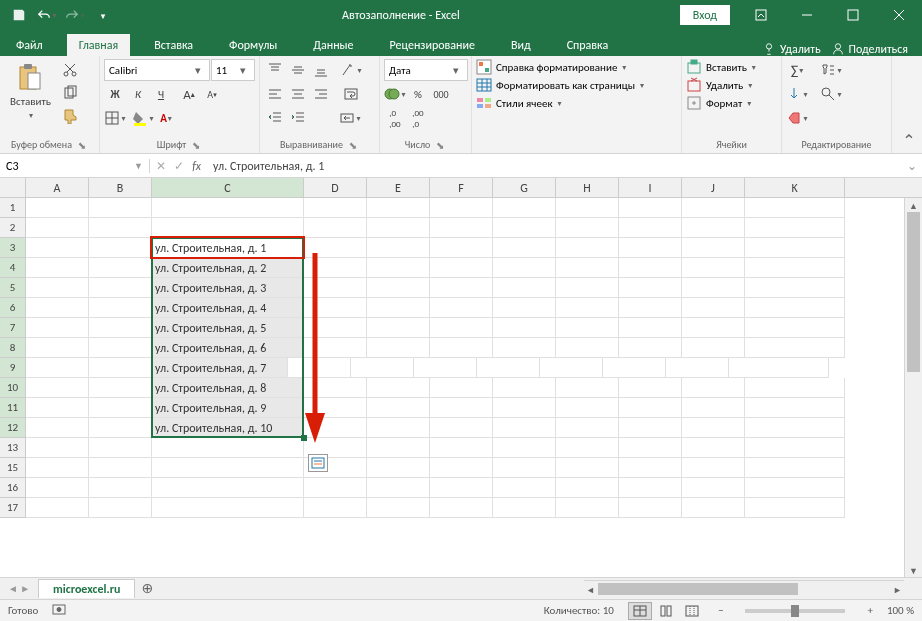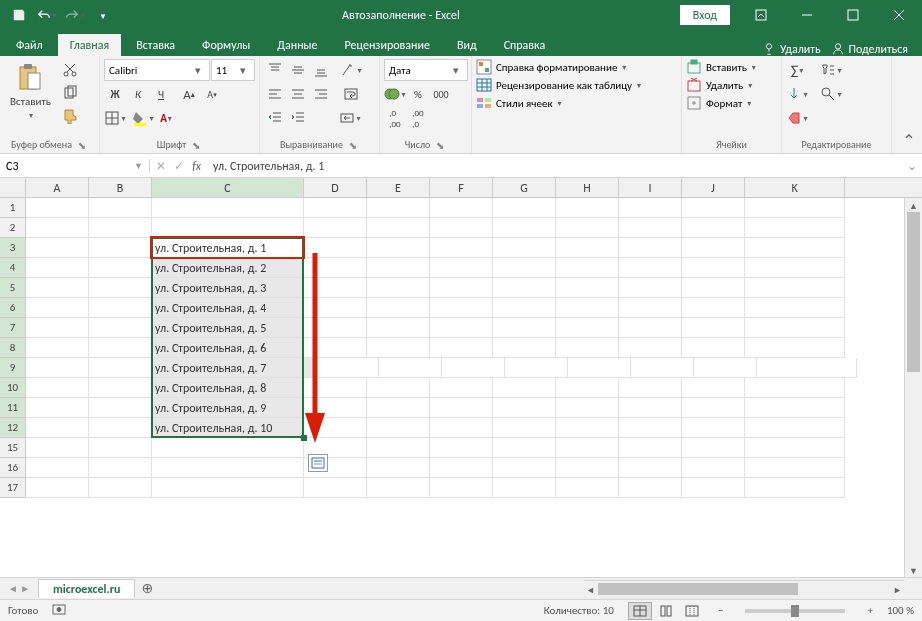--- a/index.html
+++ b/index.html
@@ -10,21 +10,21 @@
 .qat { display:flex; align-items:center; gap:2px; padding:0 6px; }
 .qat-btn { width:26px; height:26px; display:flex; align-items:center; justify-content:center; color:#fff; }
 .qat-btn svg { width:14px; height:14px; }
 .title { flex:1; text-align:center; font-size:12px; }
 .account-btn { background:#fff; color:#217346; padding:2px 12px; font-size:12px; border:1px solid #fff; margin-right:8px; }
 .win-controls { display:flex; }
 .win-btn { width:46px; height:30px; display:flex; align-items:center; justify-content:center; }
 .win-btn svg { width:12px; height:12px; stroke:#fff; fill:none; stroke-width:1; }
 
 
-.tabs { height:26px; background:#217346; display:flex; align-items:flex-end; padding:0 4px; gap:3px; }
+.tabs { height:26px; background:#217346; display:flex; align-items:flex-end; padding:0 4px; gap:12px; }
 .tab { padding:4px 12px; color:#fff; font-size:12px; cursor:pointer; }
 .tab.active { background:#f3f3f3; color:#217346; }
 .tab-right { margin-left:auto; display:flex; align-items:center; gap:10px; padding-right:10px; color:#fff; font-size:12px; }
 .tab-right-item { display:flex; align-items:center; gap:4px; }
 
 
 .ribbon { height:98px; background:#f3f3f3; border-bottom:1px solid #d4d4d4; display:flex; position:relative; }
 .group { border-right:1px solid #e1e1e1; display:flex; flex-direction:column; padding:3px 4px 0 4px; }
 .group-body { flex:1; display:flex; align-items:flex-start; gap:2px; }
 .group-label { font-size:10px; color:#666; text-align:center; padding:2px 0; display:flex; align-items:center; justify-content:center; gap:4px; }
@@ -392,21 +392,21 @@
           <span class="drop-chev">▾</span>
         </div>
       <div class="row" style="align-items:center;gap:4px">
           <svg width="16" height="16" viewBox="0 0 16 16" fill="none" stroke="#27a">
             <rect x="1" y="2" width="14" height="12"></rect>
             <line x1="1" y1="6" x2="15" y2="6"></line>
             <line x1="1" y1="10" x2="15" y2="10"></line>
             <line x1="6" y1="2" x2="6" y2="14"></line>
             <line x1="11" y1="2" x2="11" y2="14"></line>
           </svg>
-          <span style="font-size:11px">Рецензирование как таблицу</span>
+          <span style="font-size:11px">Форматировать как страницы</span>
           <span class="drop-chev">▾</span>
         </div>
       <div class="row" style="align-items:center;gap:4px">
           <svg width="16" height="16" viewBox="0 0 16 16">
             <rect x="1" y="3" width="6" height="4" fill="#e8a"></rect>
             <rect x="9" y="3" width="6" height="4" fill="#ae8"></rect>
             <rect x="1" y="9" width="6" height="4" fill="#8ae"></rect>
             <rect x="9" y="9" width="6" height="4" fill="#ea8"></rect>
           </svg>
           <span style="font-size:11px">Стили ячеек</span>
@@ -631,21 +631,21 @@
         <div class="cell" style="width: 63px;"></div>
         <div class="cell" style="width: 63px;"></div>
         <div class="cell" style="width: 63px;"></div>
         <div class="cell" style="width: 63px;"></div>
         <div class="cell" style="width: 100px;"></div>
       </div>
       <div class="grid-row">
         <div class="row-h sel">9</div>
         <div class="cell" style="width: 63px;"></div>
         <div class="cell" style="width: 63px;"></div>
-        <div class="cell overflow" style="width: 164px; background: rgb(232, 232, 232);">ул. Строительная, д. 7</div>
+        <div class="cell overflow" style="width: 136px; background: rgb(232, 232, 232);">ул. Строительная, д. 7</div>
         <div class="cell" style="width: 63px;"></div>
         <div class="cell" style="width: 63px;"></div>
         <div class="cell" style="width: 63px;"></div>
         <div class="cell" style="width: 63px;"></div>
         <div class="cell" style="width: 63px;"></div>
         <div class="cell" style="width: 63px;"></div>
         <div class="cell" style="width: 63px;"></div>
         <div class="cell" style="width: 100px;"></div>
       </div>
       <div class="grid-row">
@@ -674,20 +674,34 @@
         <div class="cell" style="width: 63px;"></div>
         <div class="cell" style="width: 63px;"></div>
         <div class="cell" style="width: 63px;"></div>
         <div class="cell" style="width: 100px;"></div>
       </div>
       <div class="grid-row">
         <div class="row-h sel">12</div>
         <div class="cell" style="width: 63px;"></div>
         <div class="cell" style="width: 63px;"></div>
         <div class="cell overflow" style="width: 152px; background: rgb(232, 232, 232);">ул. Строительная, д. 10</div>
+        <div class="cell" style="width: 63px;"></div>
+        <div class="cell" style="width: 63px;"></div>
+        <div class="cell" style="width: 63px;"></div>
+        <div class="cell" style="width: 63px;"></div>
+        <div class="cell" style="width: 63px;"></div>
+        <div class="cell" style="width: 63px;"></div>
+        <div class="cell" style="width: 63px;"></div>
+        <div class="cell" style="width: 100px;"></div>
+      </div>
+      <div class="grid-row">
+        <div class="row-h">13</div>
+        <div class="cell" style="width: 63px;"></div>
+        <div class="cell" style="width: 63px;"></div>
+        <div class="cell" style="width: 152px;"></div>
         <div class="cell" style="width: 63px;"></div>
         <div class="cell" style="width: 63px;"></div>
         <div class="cell" style="width: 63px;"></div>
         <div class="cell" style="width: 63px;"></div>
         <div class="cell" style="width: 63px;"></div>
         <div class="cell" style="width: 63px;"></div>
         <div class="cell" style="width: 63px;"></div>
         <div class="cell" style="width: 100px;"></div>
       </div>
       <div class="grid-row">

